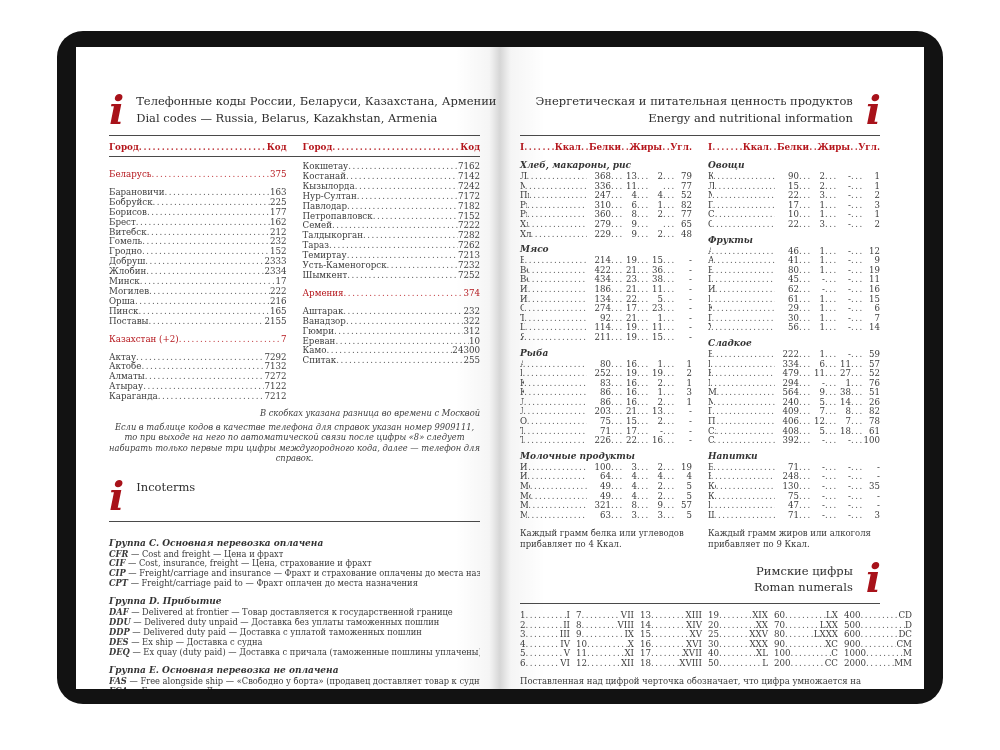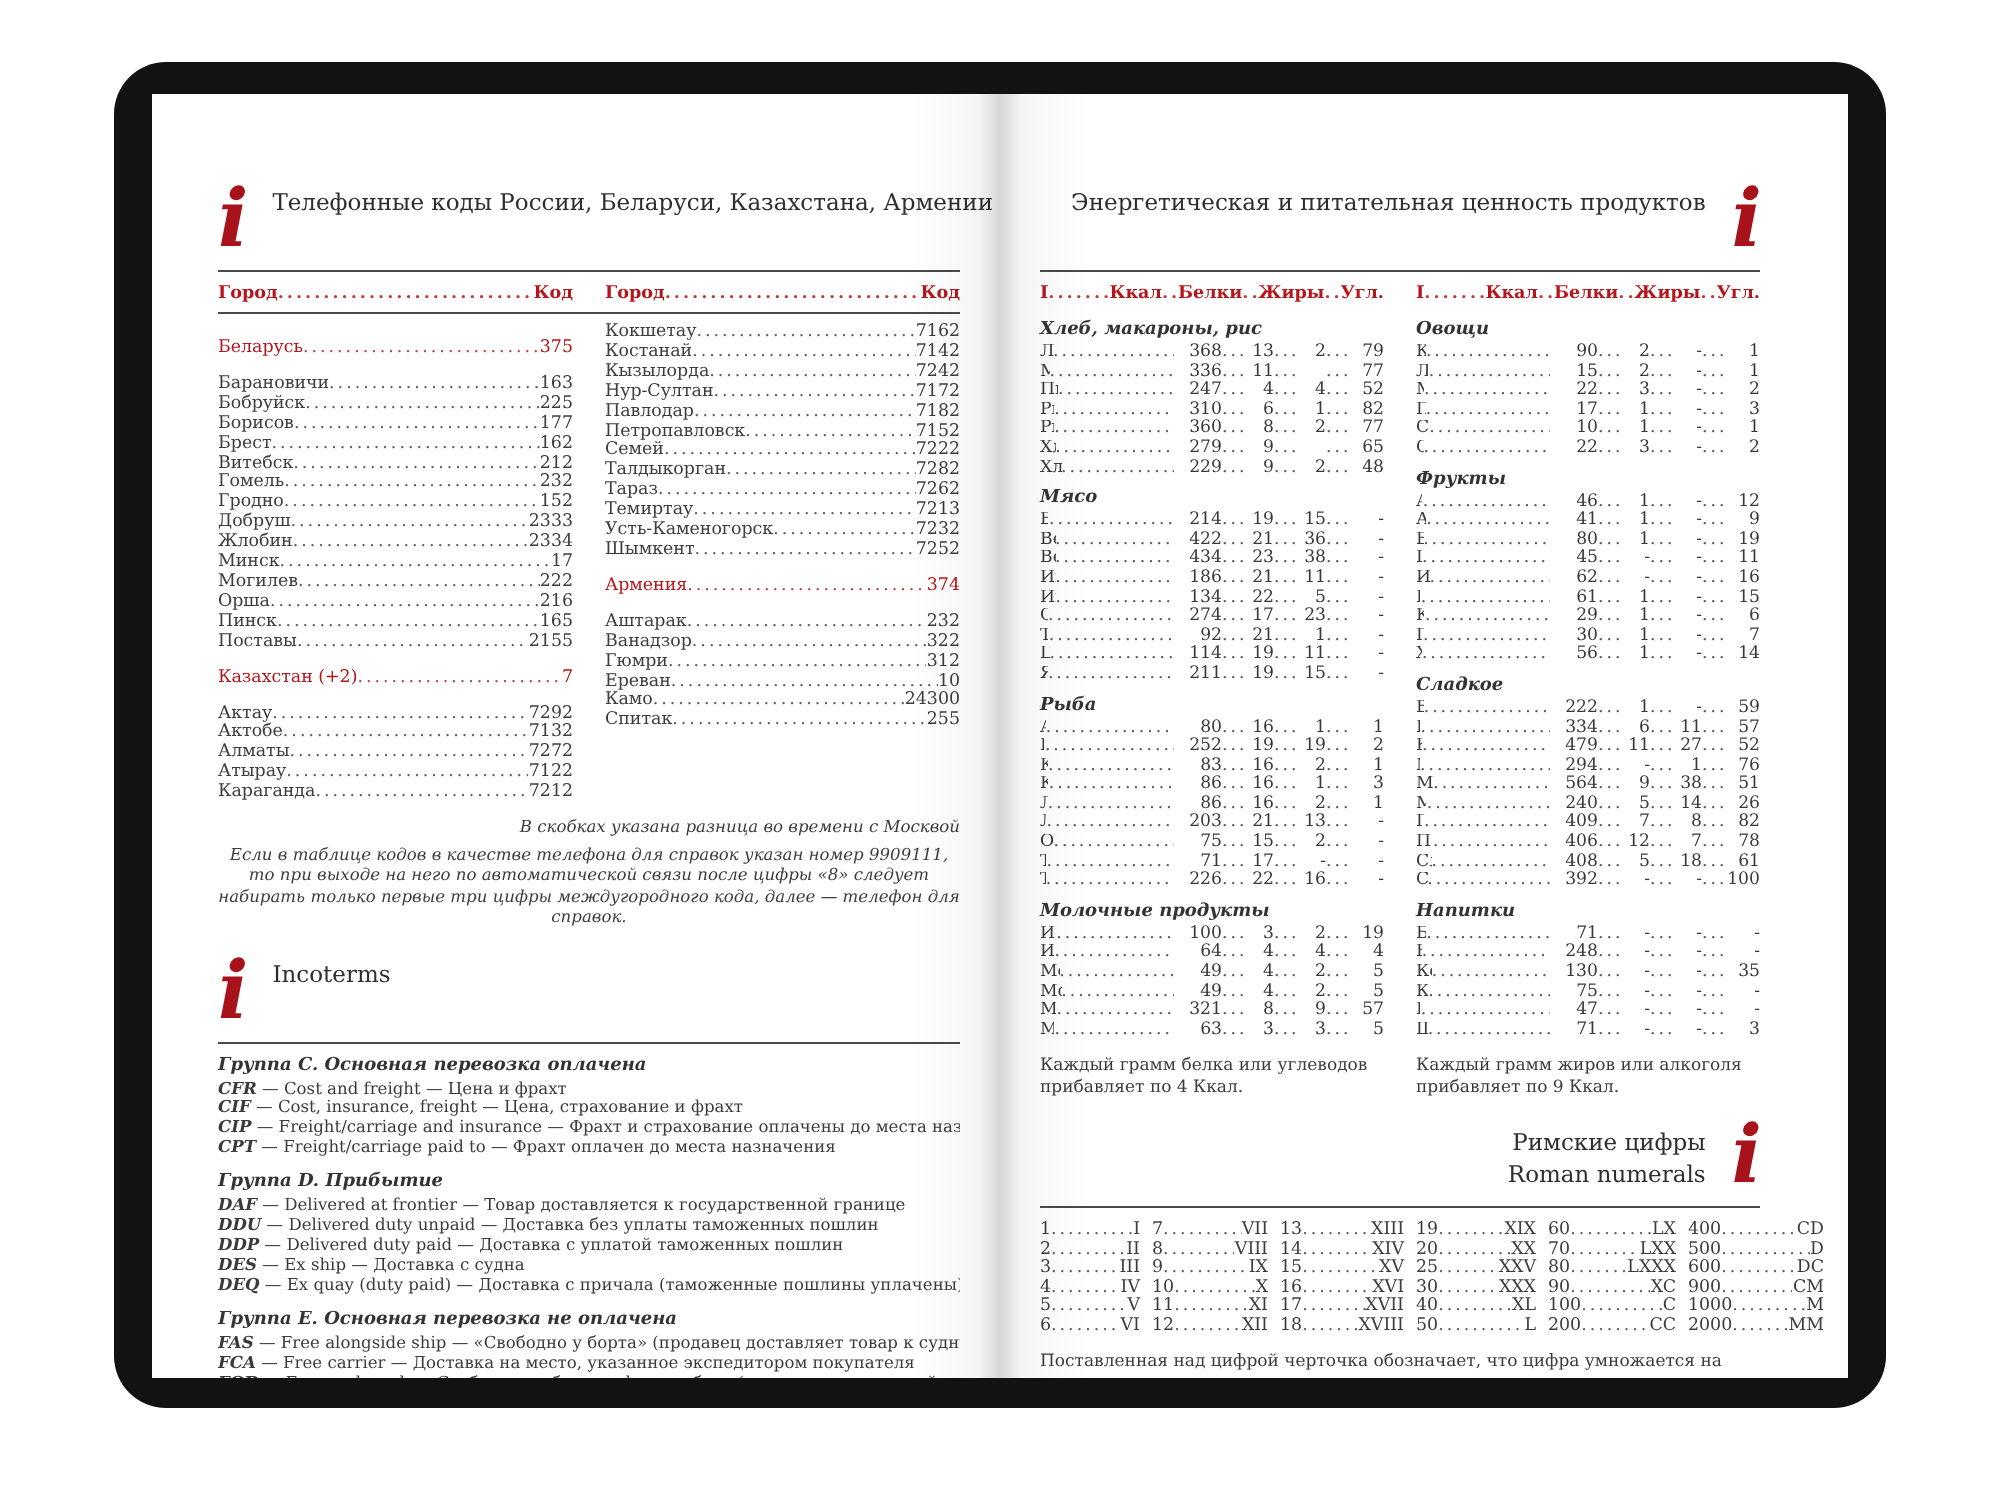--- a/index.html
+++ b/index.html
@@ -53,38 +53,39 @@
   .frow .n1{flex:0 0 24px;text-align:right;}
   .frow .n2,.frow .n3{flex:0 0 15px;text-align:right;}
   .frow .n4{flex:0 0 18px;text-align:right;}
   .fhead .df{flex:0 0 8px;}
   .fhead{font-weight:bold;justify-content:center;}
   .food-note{font-size:8.5px;line-height:10.5px;margin-top:8px;white-space:normal;}
 
   .inc-row{font-size:8.3px;line-height:9.9px;white-space:nowrap;overflow:hidden;}
   .inc-row .code{font-weight:bold;font-style:italic;}
   .inc-group{margin-top:7px;}
-  .inc-group:first-child{margin-top:6px;}
+  .inc-group:first-child{margin-top:16px;}
 
   #roman-grid{display:grid;grid-template-columns:50px 58px 62px 60px 64px 68px;
               justify-content:space-between;column-gap:6px;margin-top:7px;}
   #roman-grid .lead-row{font-size:8.7px;line-height:9.5px;}
   .roman-note{font-size:8.5px;line-height:11px;margin-top:8px;}
 </style>
 </head>
 <body>
 
 <div class="bezel">
   <div class="spread">
 
     <div class="page page-left">
       <div class="info-header">
         <span class="i-icon">i</span>
         <div class="titles">
           <div>Телефонные коды России, Беларуси, Казахстана, Армении</div>
+          <div>Dial codes — Russia, Belarus, Kazakhstan, Armenia</div>
         </div>
       </div>
       <hr class="rule">
       <div class="cols head-band">
         <div class="col lead-row red">
           <span>Город</span>
           <span class="dots"></span>
           <span class="val">Код</span>
         </div>
         <div class="col lead-row red">
@@ -338,20 +339,21 @@
             <div class="inc-row"><span class="code">FCA</span><span> — Free carrier — Доставка на место, указанное экспедитором покупателя</span></div>
             <div class="inc-row"><span class="code">FOB</span><span> — Free on board— «Свободно на борту», франко-борт (оплачено с погрузкой на судно)</span></div>
           </div>
         </div>
     </div>
 
     <div class="page page-right">
       <div class="info-header rt">
         <div class="titles">
           <div>Энергетическая и питательная ценность продуктов</div>
+          <div>Energy and nutritional information</div>
         </div>
         <span class="i-icon">i</span>
       </div>
       <hr class="rule">
       <div class="cols head-band" id="food-headers">
           <div class="col frow fhead red lead-row">
             <span class="nm">Продукты (100 г)</span>
             <span class="dots"></span>
             <span>Ккал</span>
             <span class="df dots"></span>

